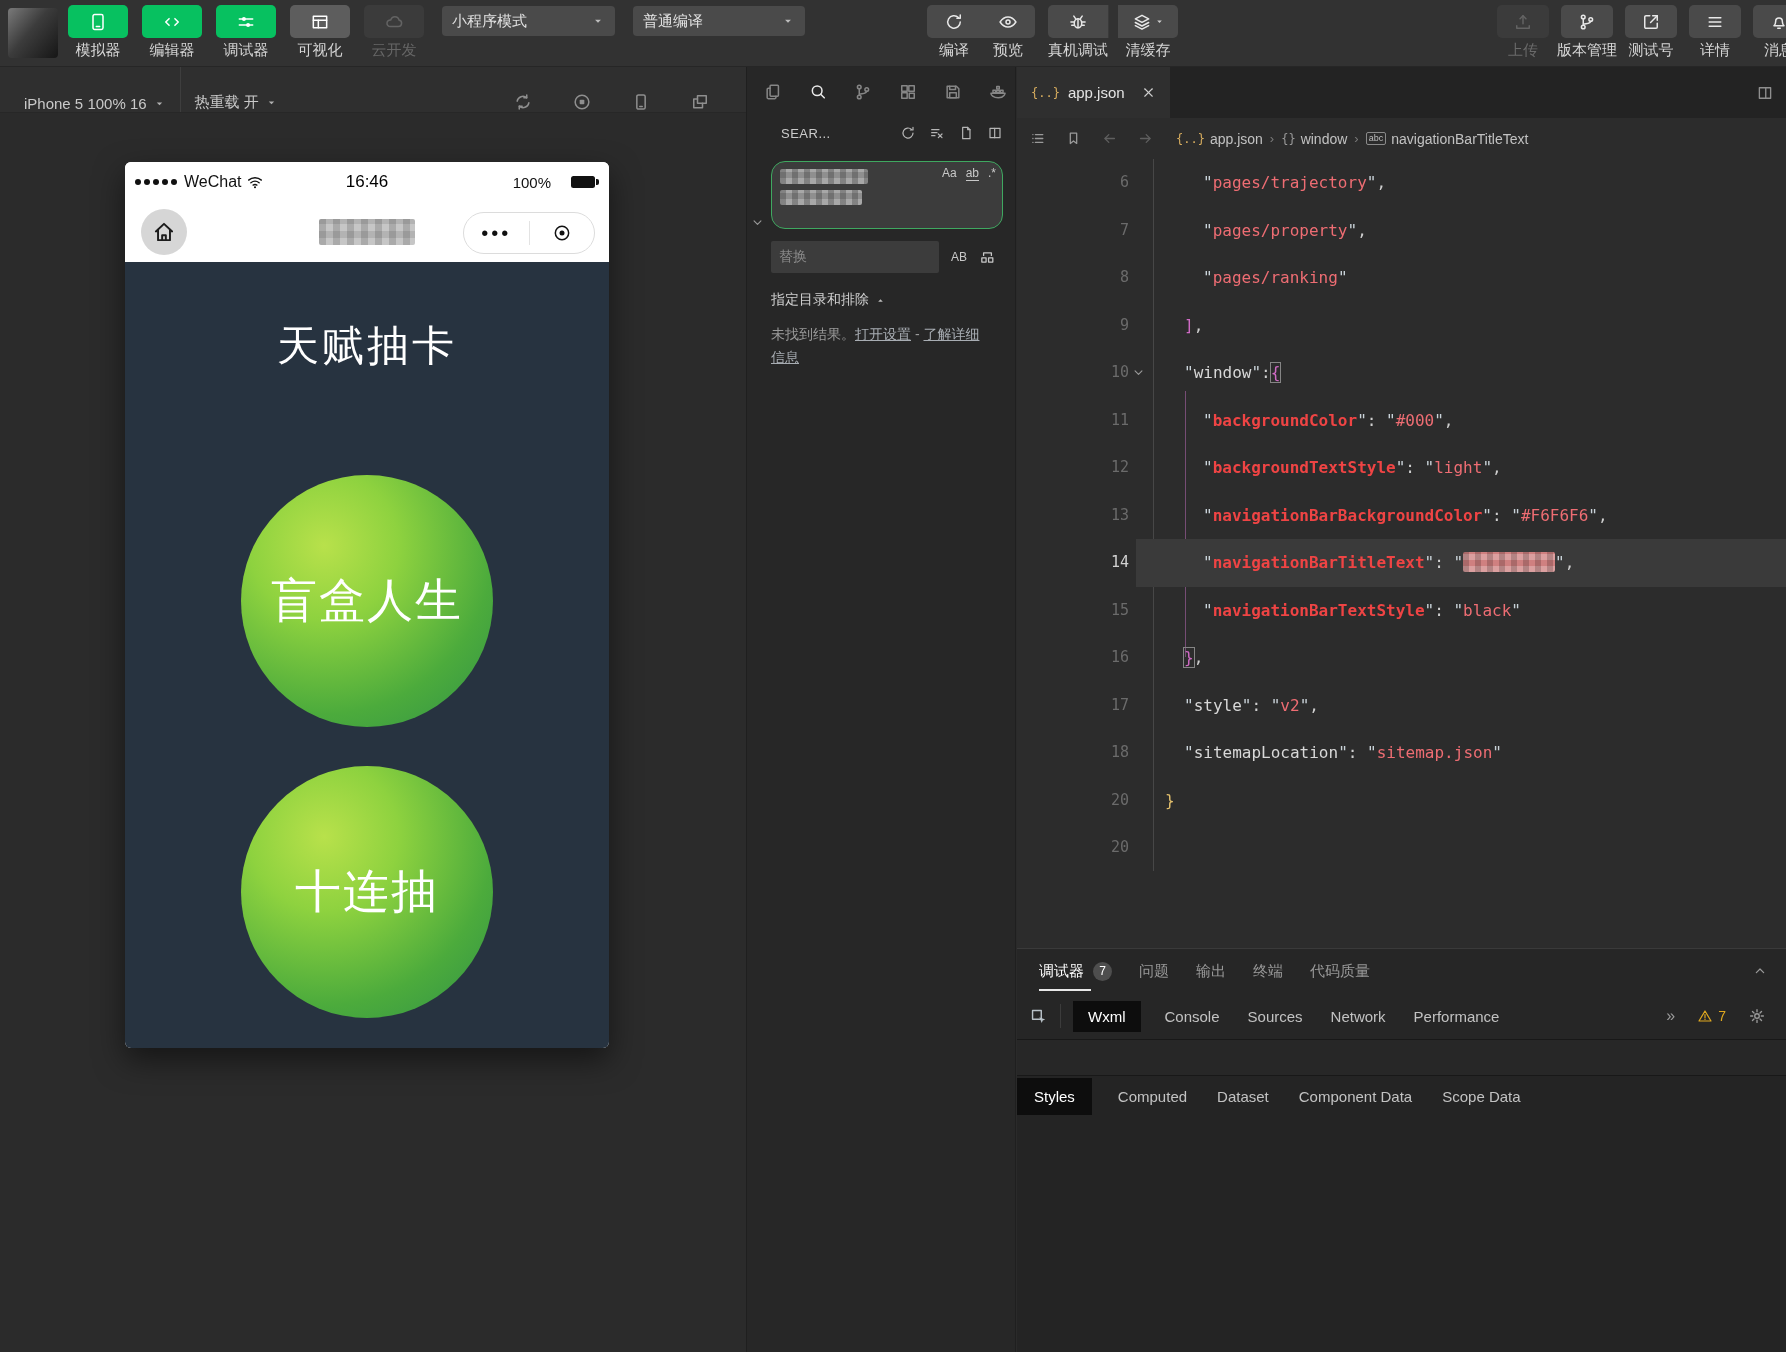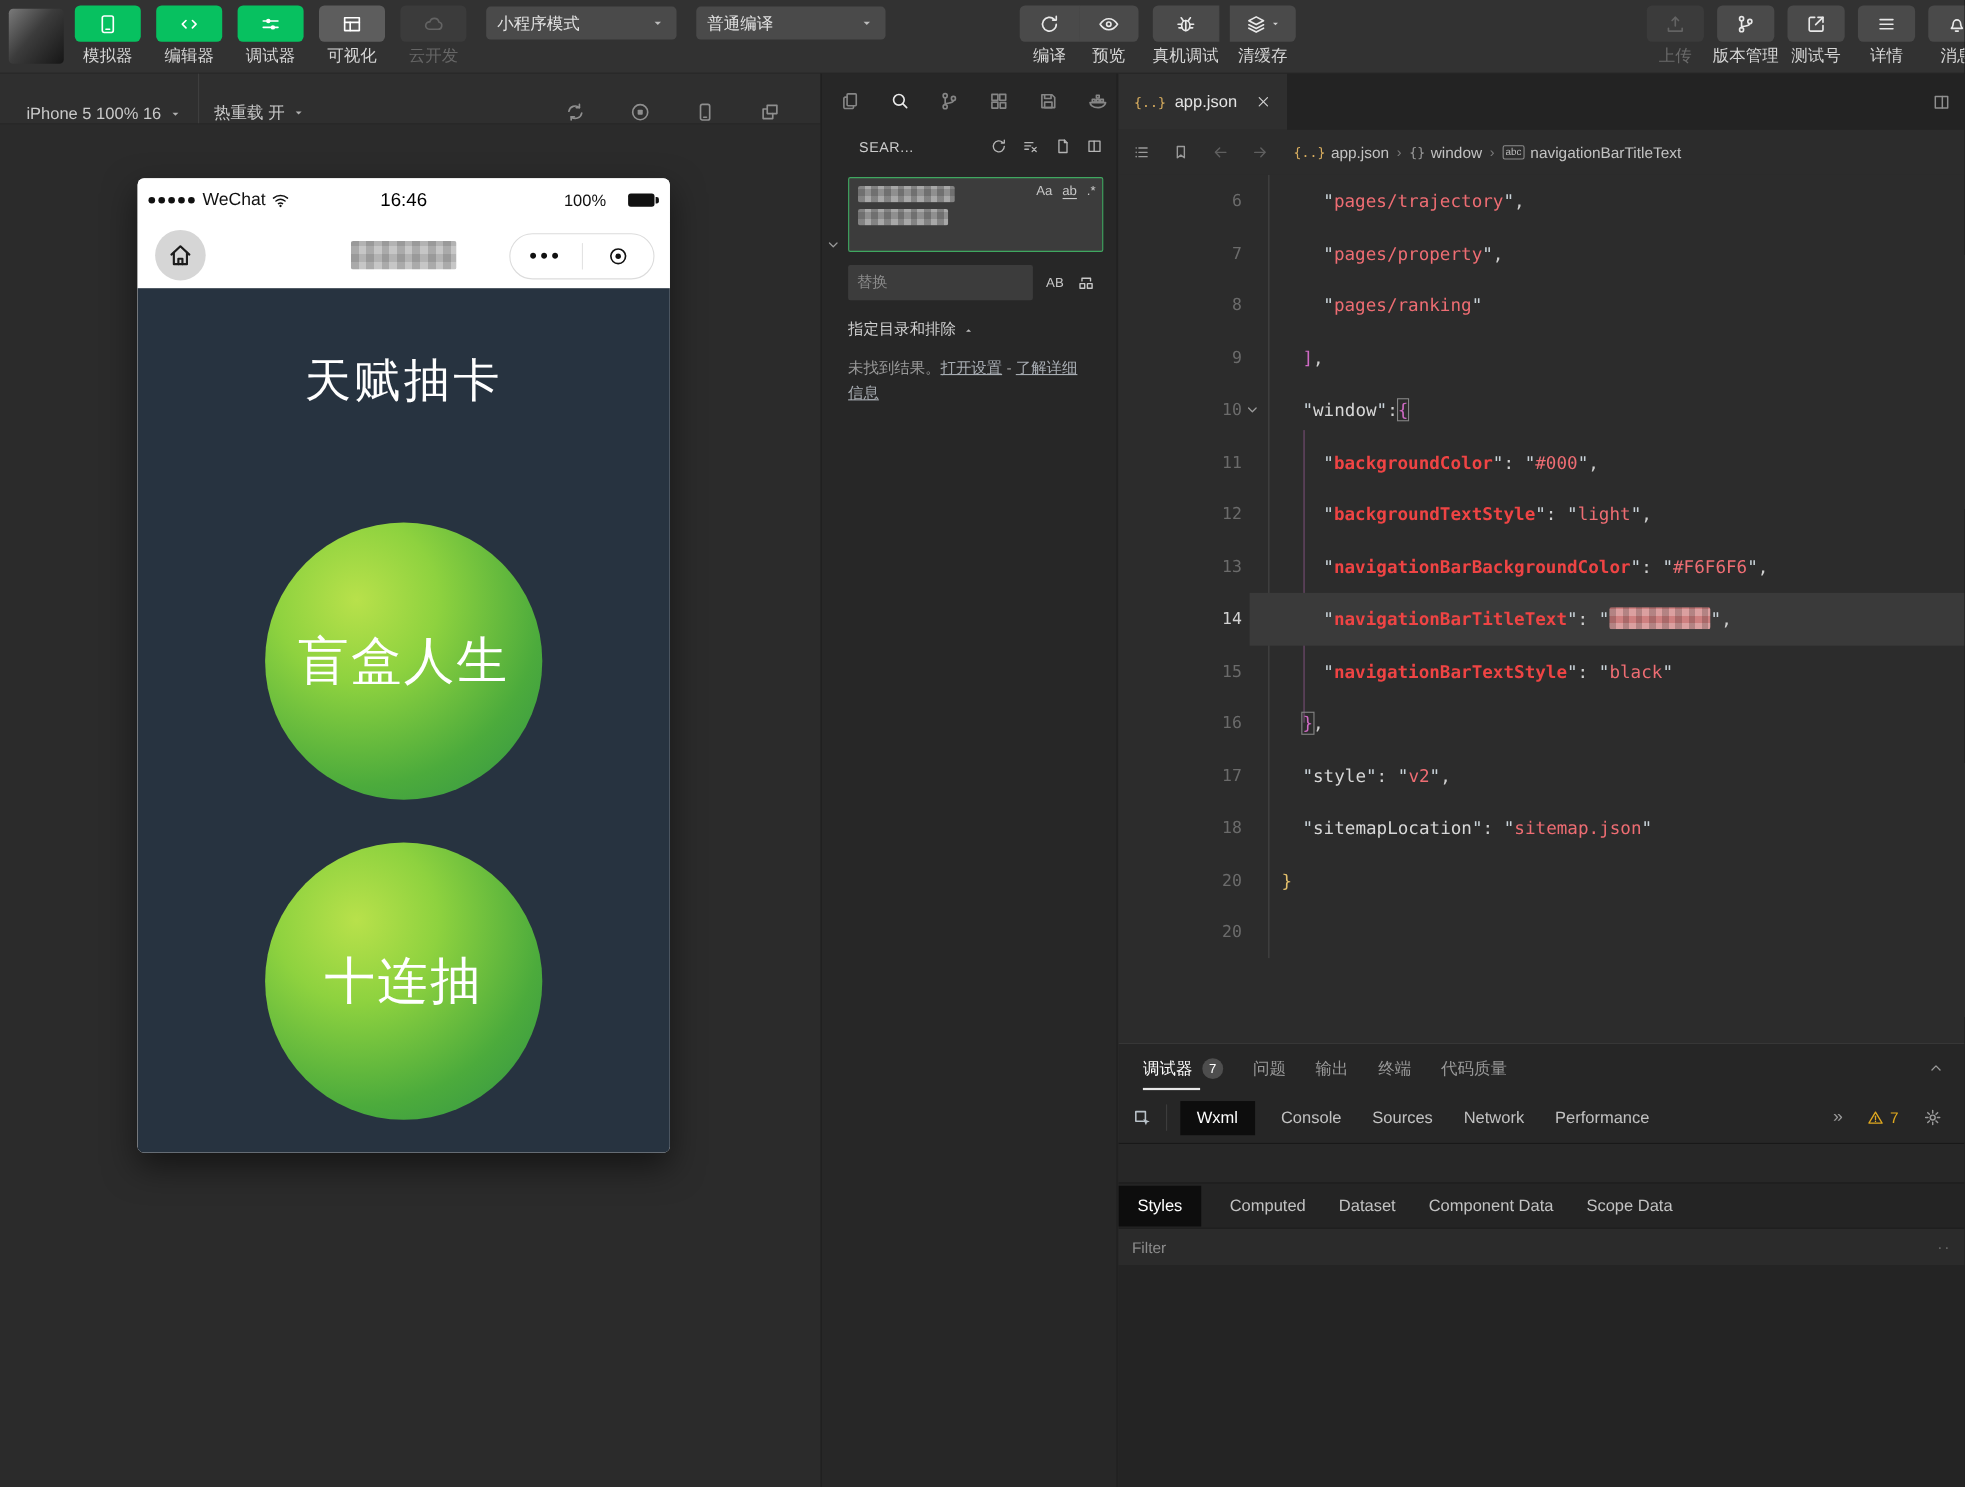--- a/index.html
+++ b/index.html
@@ -84,21 +84,21 @@
   .side-panel{position:absolute;left:746px;top:67px;width:270px;bottom:0;background:#272727;border-left:1px solid #1f1f1f;border-right:1px solid #1f1f1f;box-sizing:border-box;}
   .activity{height:50px;display:flex;align-items:center;gap:25px;padding-left:16px;}
   .activity .ic{width:20px;height:20px;color:#868686;cursor:pointer;}
   .activity .ic.on{color:#eaeaea;}
   .search-head{height:32px;display:flex;align-items:center;padding:0 12px 0 34px;}
   .sh-label{font-size:13px;color:#cccccc;letter-spacing:.5px;}
   .sh-icons{margin-left:auto;display:flex;gap:13px;}
   .sh-icons .ic{width:16px;height:16px;color:#b5b5b5;cursor:pointer;}
   .search-area{position:relative;}
   .collapse-chev{position:absolute;left:3px;top:54px;width:15px;height:15px;color:#9a9a9a;cursor:pointer;}
-  .search-box{position:relative;margin:12px 14px 0 24px;width:214px;height:52px;background:#3c3c3c;border:1px solid #3fa860;border-radius:2px;padding:7px 8px;cursor:text;}
+  .search-box{position:relative;margin:12px 14px 0 24px;width:214px;height:52px;background:#3c3c3c;border:1px solid #3fa860;border-radius:14px;padding:7px 8px;cursor:text;}
   .mz-dark{width:88px;height:15px;margin-bottom:6px;
     background-image:repeating-linear-gradient(90deg,rgba(0,0,0,.22) 0 6px,rgba(0,0,0,0) 6px 12px),
                      repeating-linear-gradient(0deg,rgba(255,255,255,.22) 0 6px,rgba(255,255,255,0) 6px 12px),
                      linear-gradient(#8f8f8f,#8f8f8f);}
   .toggles{position:absolute;top:4px;right:6px;display:flex;gap:9px;font-size:12px;color:#c8c8c8;}
   .toggles .tg{cursor:pointer;}
   .toggles .tg.uw{border-bottom:1px solid #c8c8c8;}
   .replace-row{margin:12px 14px 0 24px;display:flex;align-items:center;gap:12px;}
   .replace-input{width:152px;height:32px;background:#3c3c3c;border-radius:2px;display:flex;align-items:center;padding:0 8px;color:#8a8a8a;font-size:14px;cursor:text;}
   .txticon{font-size:12px;color:#c8c8c8;cursor:pointer;}
@@ -792,21 +792,17 @@
           </div>
         </div>
       <div class="dom-strip"></div>
       <div class="style-row" id="style-row">
           <span class="style-tab on">Styles</span>
           <span class="style-tab">Computed</span>
           <span class="style-tab">Dataset</span>
           <span class="style-tab">Component Data</span>
           <span class="style-tab">Scope Data</span>
         </div>
-      <div class="filter-row">
-        <span class="flt">Filter</span>
-        <span class="flt-ic">··</span>
-      </div>
       <div class="rest"></div>
     </div>
   </section>
 
 </div>
 
 </body></html>

